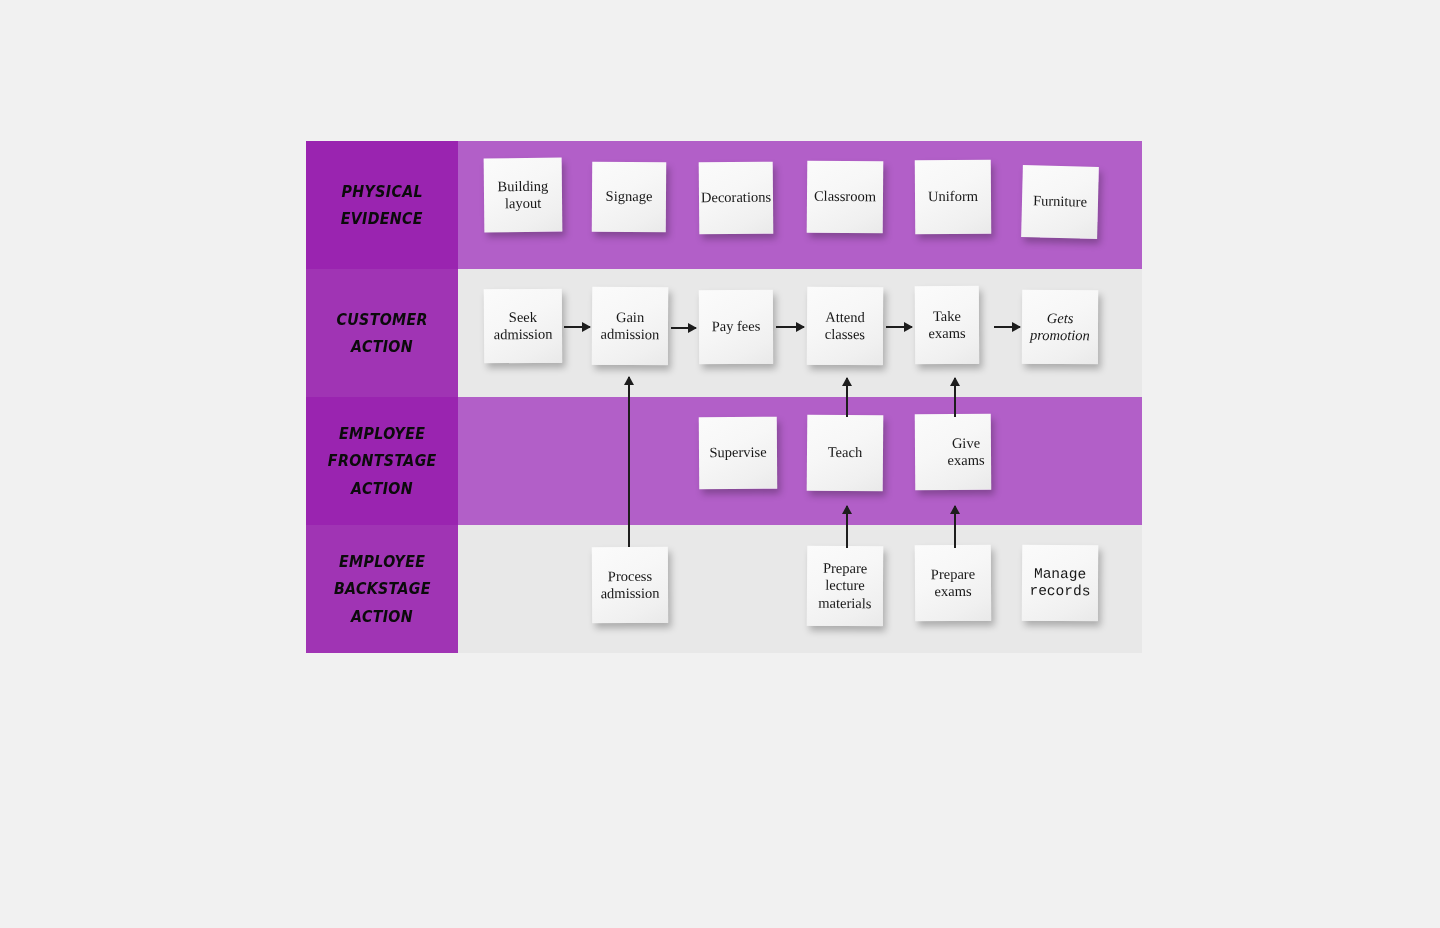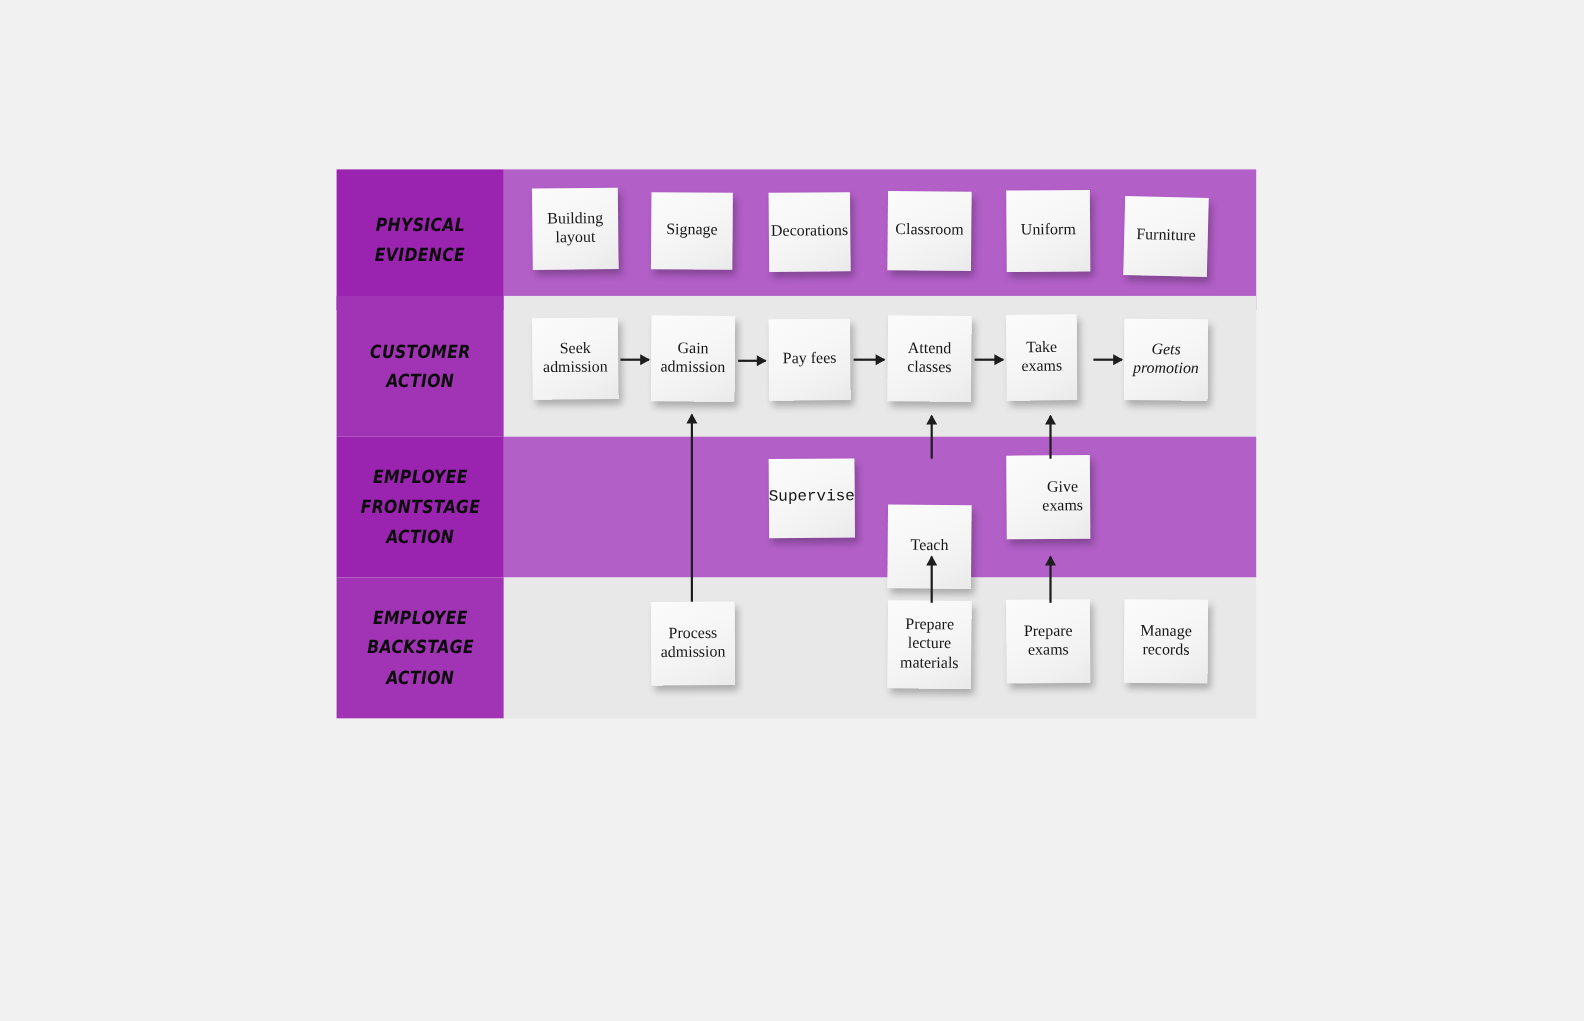--- a/index.html
+++ b/index.html
@@ -115,21 +115,21 @@
     border-bottom: 9px solid #1d1d1d;
     border-left: 5.5px solid transparent;
     border-right: 5.5px solid transparent;
   }
 </style>
 </head>
 <body>
 
 <div id="blueprint">
 
-  <div class="row" style="top:13px; height:128px;">
+  <div class="row" style="top:0px; height:128px;">
     <div class="row-label lbl-dark">
       <span>PHYSICAL</span>
       <span>EVIDENCE</span>
     </div>
     <div class="row-body body-purple">
       <div class="note" style="left:26px; top:17px; width:78px; height:74px; transform:rotate(-0.6deg);">
         <span>Building layout</span>
       </div>
       <div class="note" style="left:134px; top:21px; width:74px; height:70px; transform:rotate(0.4deg);">
         <span>Signage</span>
@@ -182,24 +182,24 @@
     </div>
   </div>
 
   <div class="row" style="top:256px; height:128px;">
     <div class="row-label lbl-dark">
       <span>EMPLOYEE</span>
       <span>FRONTSTAGE</span>
       <span>ACTION</span>
     </div>
     <div class="row-body body-purple">
-      <div class="note" style="left:241px; top:20px; width:78px; height:72px; transform:rotate(-0.4deg);font-family:Liberation Mono, monospace;">
+      <div class="note" style="left:241px; top:20px; width:78px; height:72px; transform:rotate(-0.4deg);">
         <span>Supervise</span>
       </div>
-      <div class="note" style="left:349px; top:18px; width:76px; height:76px; transform:rotate(0.5deg);margin-top:44px;">
+      <div class="note" style="left:349px; top:18px; width:76px; height:76px; transform:rotate(0.5deg);">
         <span>Teach</span>
       </div>
       <div class="note" style="left:457px; top:17px; width:76px; height:76px; transform:rotate(-0.4deg);padding-left:28px;">
         <span>Give exams</span>
       </div>
     </div>
   </div>
 
   <div class="row" style="top:384px; height:128px;">
     <div class="row-label lbl-mid">
@@ -210,21 +210,21 @@
     <div class="row-body body-gray">
       <div class="note" style="left:134px; top:22px; width:76px; height:76px; transform:rotate(-0.4deg);">
         <span>Process admission</span>
       </div>
       <div class="note" style="left:349px; top:21px; width:76px; height:80px; transform:rotate(0.5deg);">
         <span>Prepare lecture materials</span>
       </div>
       <div class="note" style="left:457px; top:20px; width:76px; height:76px; transform:rotate(-0.5deg);">
         <span>Prepare exams</span>
       </div>
-      <div class="note" style="left:564px; top:20px; width:76px; height:76px; transform:rotate(0.5deg);">
+      <div class="note" style="left:564px; top:20px; width:76px; height:76px; transform:rotate(0.5deg);font-family:Liberation Mono, monospace;">
         <span>Manage records</span>
       </div>
     </div>
   </div>
 
 
   <div class="v-arrow" style="left:322px; top:236px; height:170px;"></div>
 
   <div class="v-arrow" style="left:540px; top:237px; height:39px;"></div>
 

